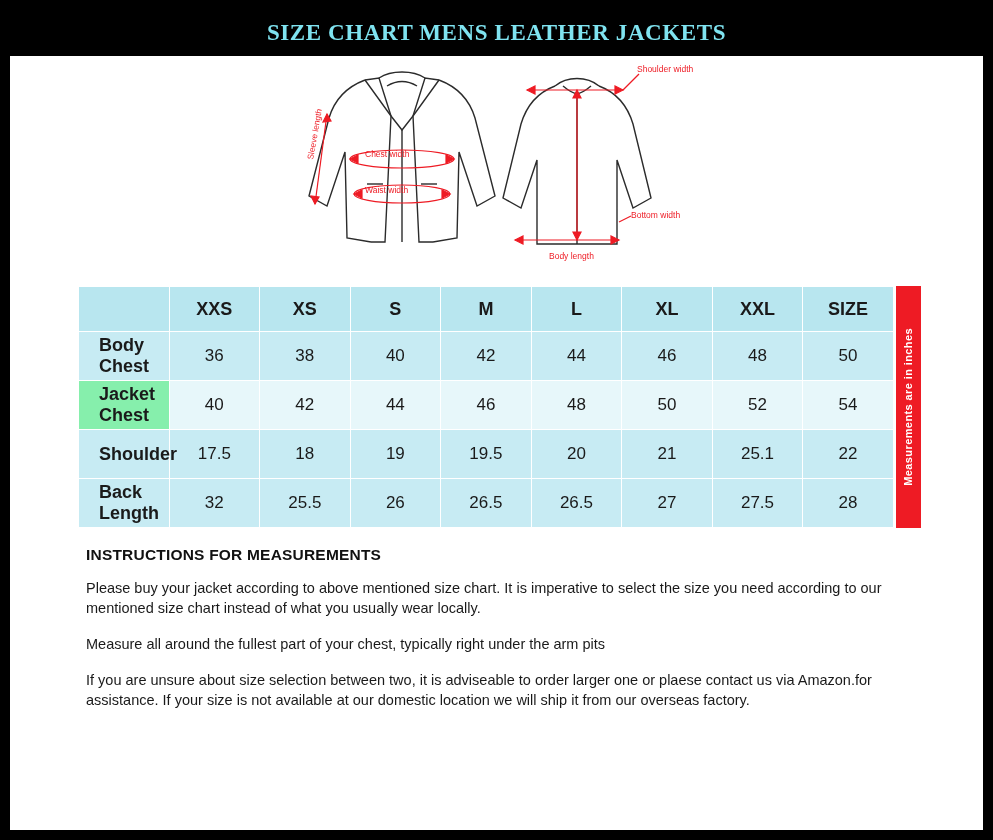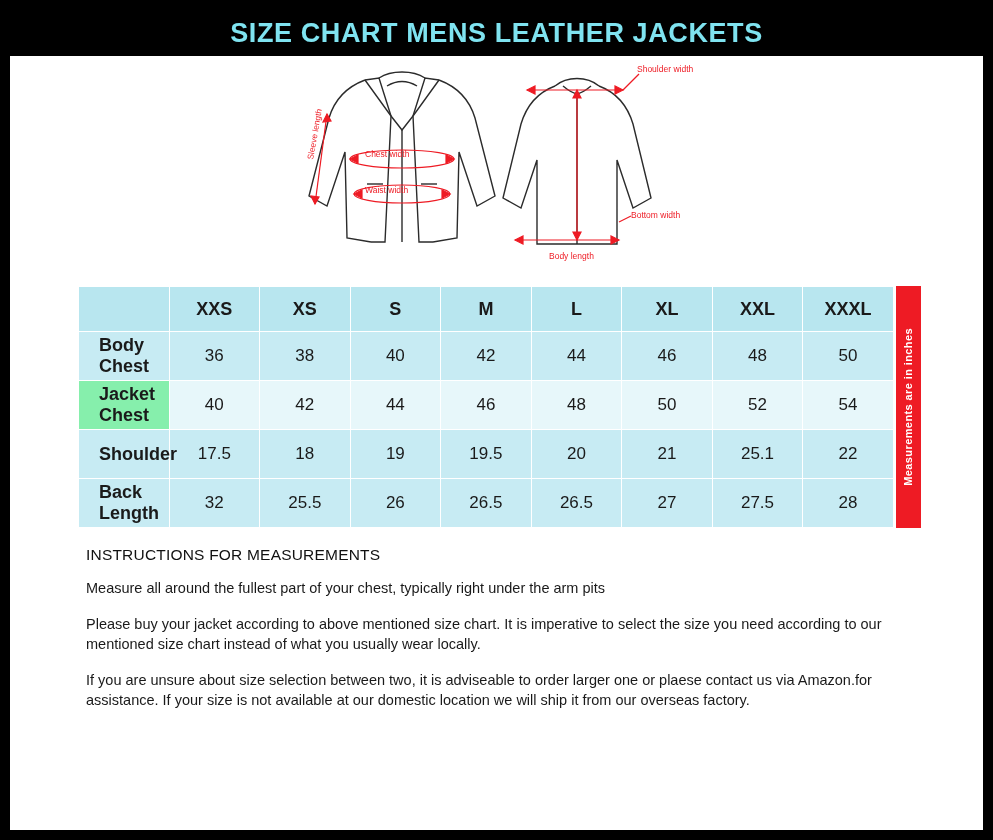--- a/index.html
+++ b/index.html
@@ -30,24 +30,24 @@
   }
   .title-bar {
     background: #000000;
     height: 46px;
     display: flex;
     align-items: center;
     justify-content: center;
   }
   .title-bar .title {
     color: #7fe3f0;
-    font-size: 27px;
+    font-size: 23px;
     font-weight: bold;
     letter-spacing: 0.6px;
-    font-family: Liberation Sans, sans-serif;
+    font-family: Liberation Serif, serif;
   }
 
   
   .illus {
     position: relative;
     height: 230px;
     width: 100%;
   }
   .illus svg { display: block; margin: 0 auto; }
 
@@ -110,21 +110,21 @@
     white-space: nowrap;
     font-family: "Liberation Sans", sans-serif;
   }
 
   
   .instructions {
     margin: 18px 62px 0 68px;
   }
   .instructions h2 {
     font-size: 15.5px;
-    font-weight: normal;
+    font-weight: bold;
     color: #111111;
     margin: 0 0 14px 8px;
     letter-spacing: 0.2px;
   }
   .instructions p {
     font-size: 14.5px;
     color: #1a1a1a;
     margin: 0 0 16px 8px;
     line-height: 1.38;
   }
@@ -218,21 +218,21 @@
         <thead>
           <tr>
             <th class="corner"></th>
             <th>XXS</th>
             <th>XS</th>
             <th>S</th>
             <th>M</th>
             <th>L</th>
             <th>XL</th>
             <th>XXL</th>
-            <th>XXXL</th>
+            <th>SIZE</th>
           </tr>
         </thead>
         <tbody>
           <tr class="odd">
             <th>Body Chest</th>
             <td>36</td>
             <td>38</td>
             <td>40</td>
             <td>42</td>
             <td>44</td>
@@ -275,19 +275,19 @@
           </tr>
         </tbody>
       </table>
       <div class="side-note">
         <span>Measurements  are in inches</span>
       </div>
     </div>
 
     <div class="instructions">
       <h2>INSTRUCTIONS FOR MEASUREMENTS</h2>
+      <p>Please buy your jacket according to above mentioned size chart. It is imperative to select the size you need according to our mentioned size chart instead of what you  usually wear locally.</p>
       <p>Measure all around the fullest part of your chest, typically right under the arm pits</p>
-      <p>Please buy your jacket according to above mentioned size chart. It is imperative to select the size you need according to our mentioned size chart instead of what you  usually wear locally.</p>
       <p>If you are unsure about size selection between two, it is adviseable to order larger one or plaese contact us via Amazon.for assistance. If your size is not available at our domestic location we will ship it from our overseas factory.</p>
     </div>
 
   </div>
 </div>
 
 </body></html>

